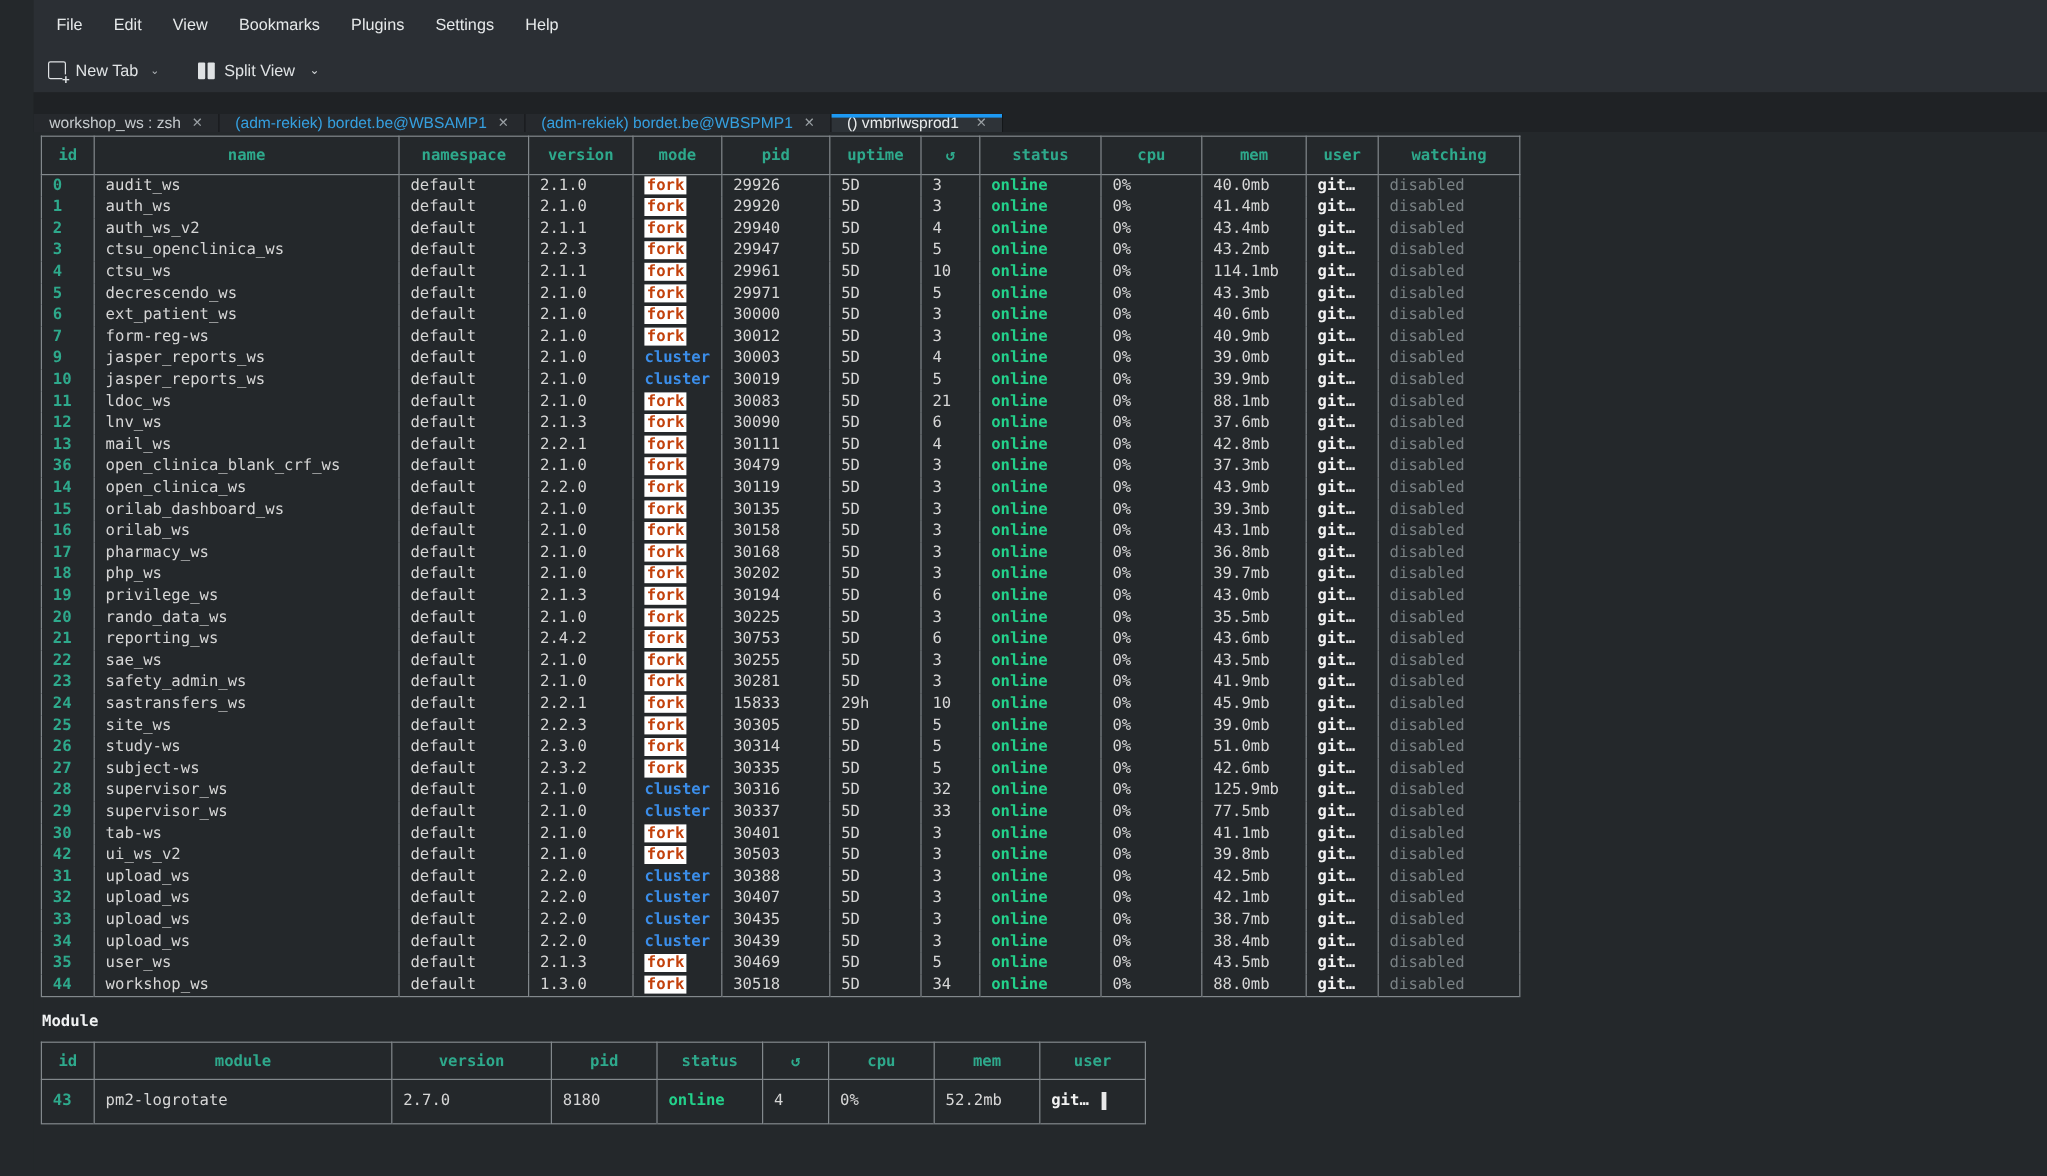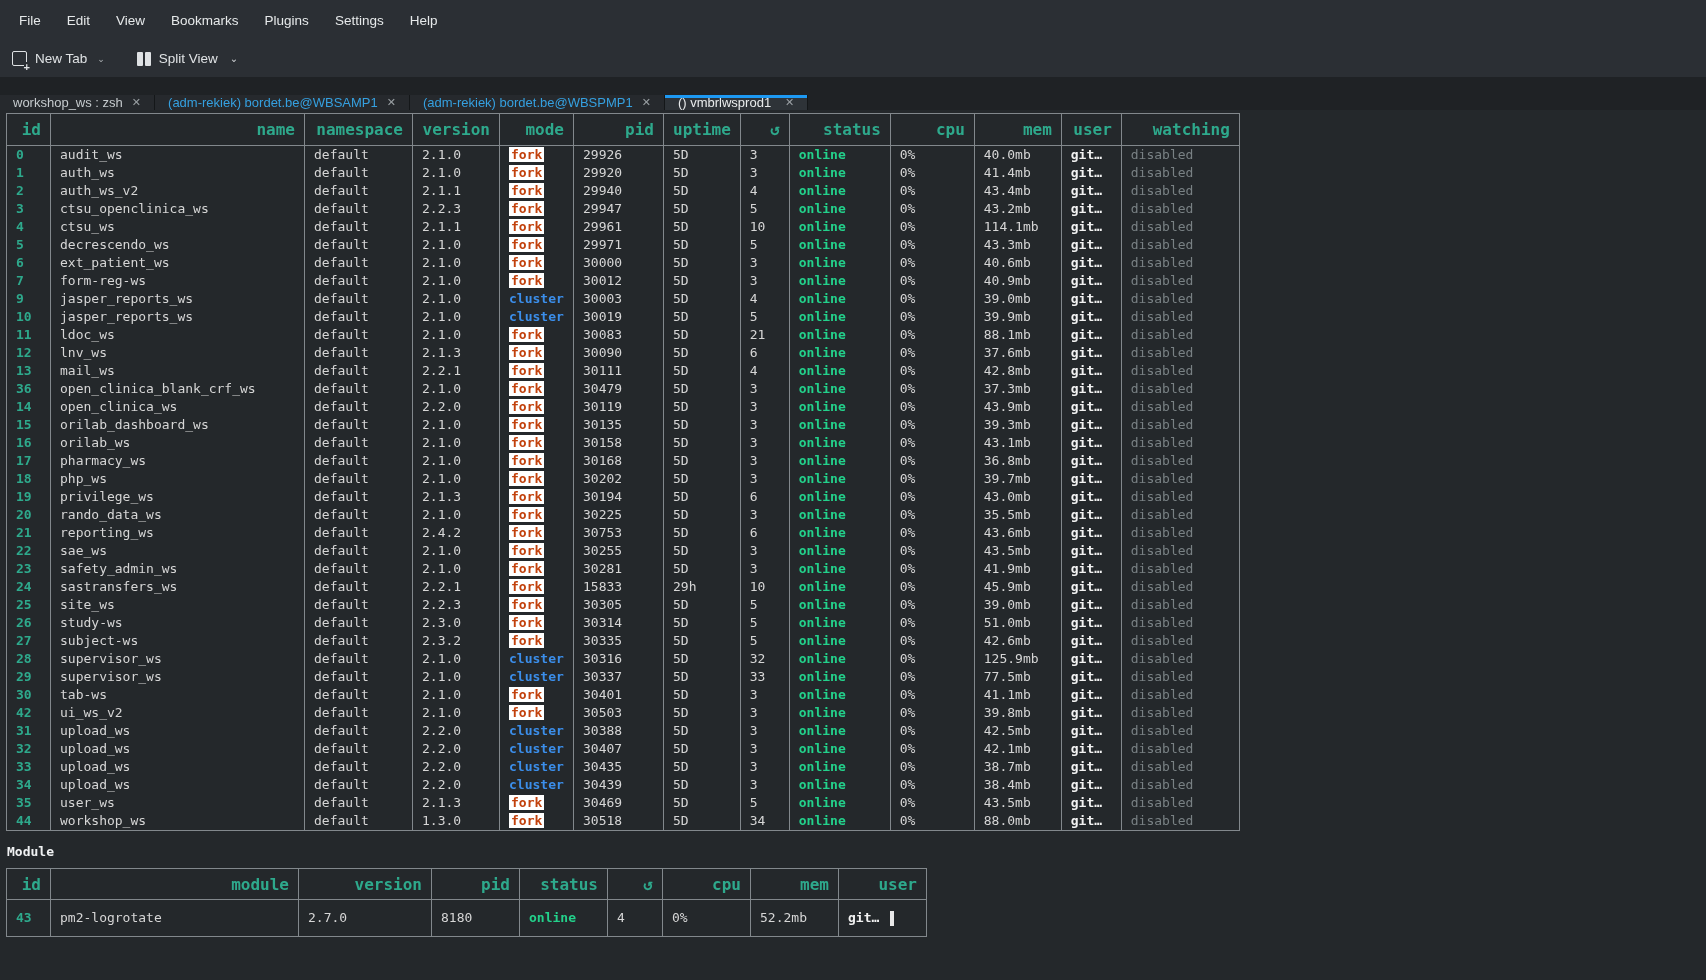--- a/index.html
+++ b/index.html
@@ -13,21 +13,21 @@
     --chrome-bg:#2b2f34;
     --tabstrip-bg:#1f2225;
   }
   *{box-sizing:border-box;}
   html,body{margin:0;padding:0;}
   body{
     width:1706px;height:980px;overflow:hidden;
     background:var(--term-bg);
     font-family:"Liberation Sans",sans-serif;
   }
-  .window{width:1706px;height:980px;display:flex;flex-direction:column;}
+  .window{width:1706px;height:980px;display:flex;flex-direction:column;padding-left:28px;}
 
   
   .menubar{
     height:40px;background:var(--chrome-bg);
     display:flex;align-items:center;padding-left:6px;flex:none;
   }
   .menu-item{
     color:#e6e9ea;font-size:13.5px;padding:0 13px;height:100%;
     display:flex;align-items:center;cursor:default;
   }
@@ -71,22 +71,22 @@
   
   .terminal{
     flex:1;background:var(--term-bg);
     padding:3px 0 0 6px;
     font-family:"DejaVu Sans Mono",monospace;
     font-size:13px;color:#d6d6d6;overflow:hidden;
   }
   table.pm2{border-collapse:collapse;table-layout:fixed;}
   table.pm2 th{
     border:1px solid var(--border);
-    color:var(--teal);font-weight:bold;text-align:right;
-    padding:0 9px;font-size:16px;
+    color:var(--teal);font-weight:bold;text-align:center;
+    padding:0 9px;font-size:13px;
   }
   table.pm2.main th{height:32px;}
   table.pm2.module th{height:31px;}
   table.pm2 td{
     border-left:1px solid var(--border);border-right:1px solid var(--border);
     padding:0 9px;white-space:nowrap;overflow:hidden;
   }
   table.pm2.main td{height:18px;line-height:18px;}
   table.pm2.module td{height:36px;line-height:36px;}
   table.pm2{border:1px solid var(--border);}

